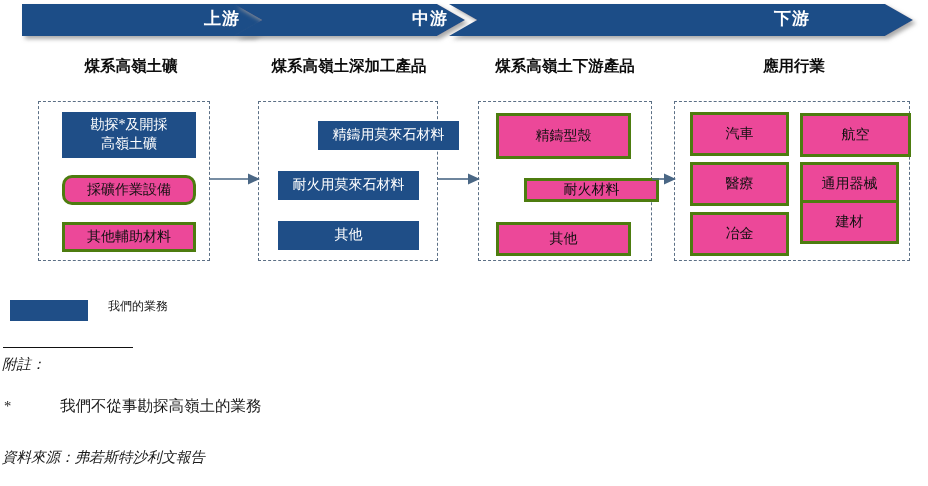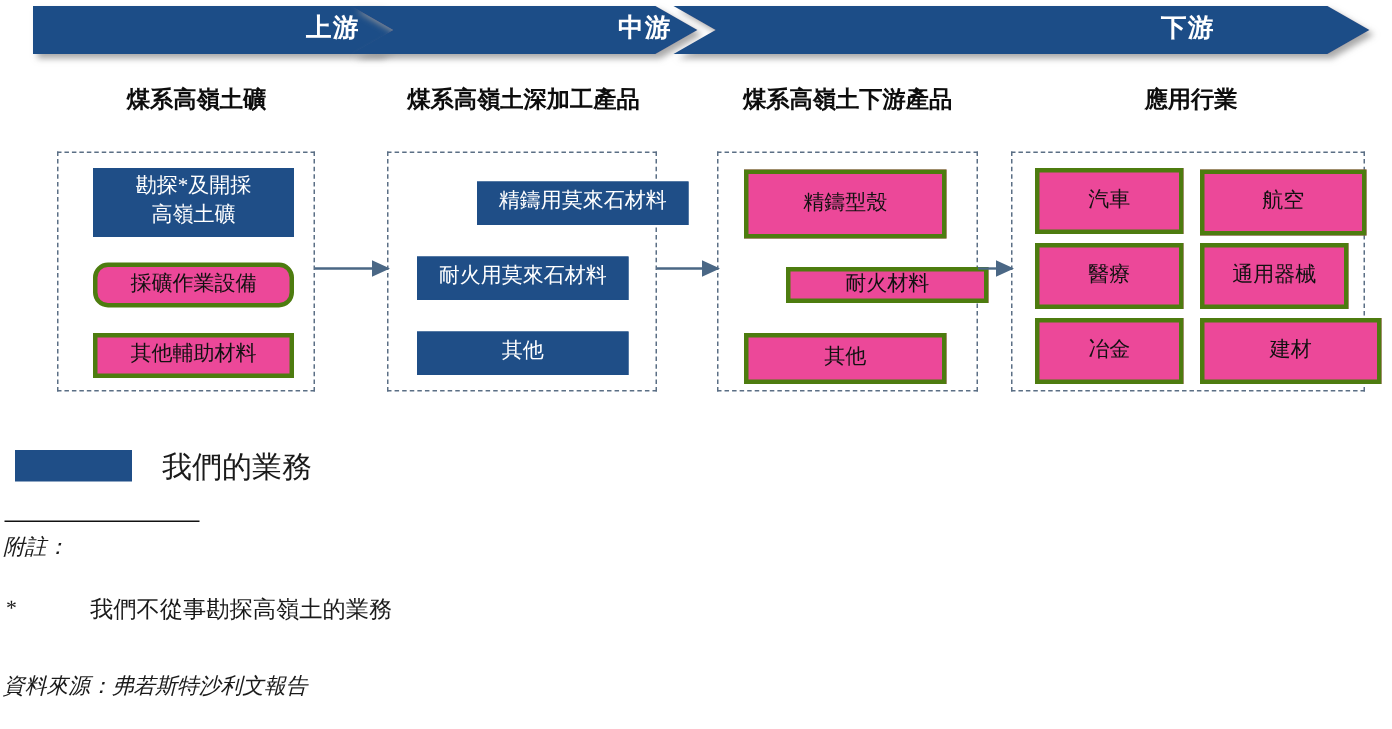--- a/index.html
+++ b/index.html
@@ -102,38 +102,38 @@
   
   #g2-b0 { left: 496px; top: 113px; width: 135px; height: 46px; }
   #g2-b1 { left: 480px; top: 178px; width: 135px; height: 24px; margin-left: 44px; }
   #g2-b2 { left: 496px; top: 222px; width: 135px; height: 34px; }
   
   #g3-b0 { left: 690px; top: 112px; width: 99px; height: 44px; }
   #g3-b1 { left: 800px; top: 113px; width: 111px; height: 44px; }
   #g3-b2 { left: 690px; top: 162px; width: 99px; height: 44px; }
   #g3-b3 { left: 800px; top: 162px; width: 99px; height: 44px; }
   #g3-b4 { left: 690px; top: 212px; width: 99px; height: 44px; }
-  #g3-b5 { left: 800px; top: 212px; width: 121px; height: 44px; }
+  #g3-b5 { left: 800px; top: 200px; width: 99px; height: 44px; }
 
   
   .connector { position: absolute; top: 172px; }
   #connector-0 { left: 210px; }
   #connector-1 { left: 438px; }
   #connector-2 { left: 652px; }
 
   
   #legend { position: absolute; left: 10px; top: 300px; }
   #legend-swatch {
     position: absolute; left: 0; top: 0;
     width: 78px; height: 21px;
     background: #1f4e87;
   }
   #legend-label {
     position: absolute; left: 98px; top: -2px;
-    font-size: 20px;
+    font-size: 12px;
     color: #1a1a1a;
     white-space: nowrap;
   }
 
   
   #footnote-rule {
     position: absolute;
     left: 3px; top: 347px;
     width: 130px; height: 0;
     border-top: 1.4px solid #111111;

